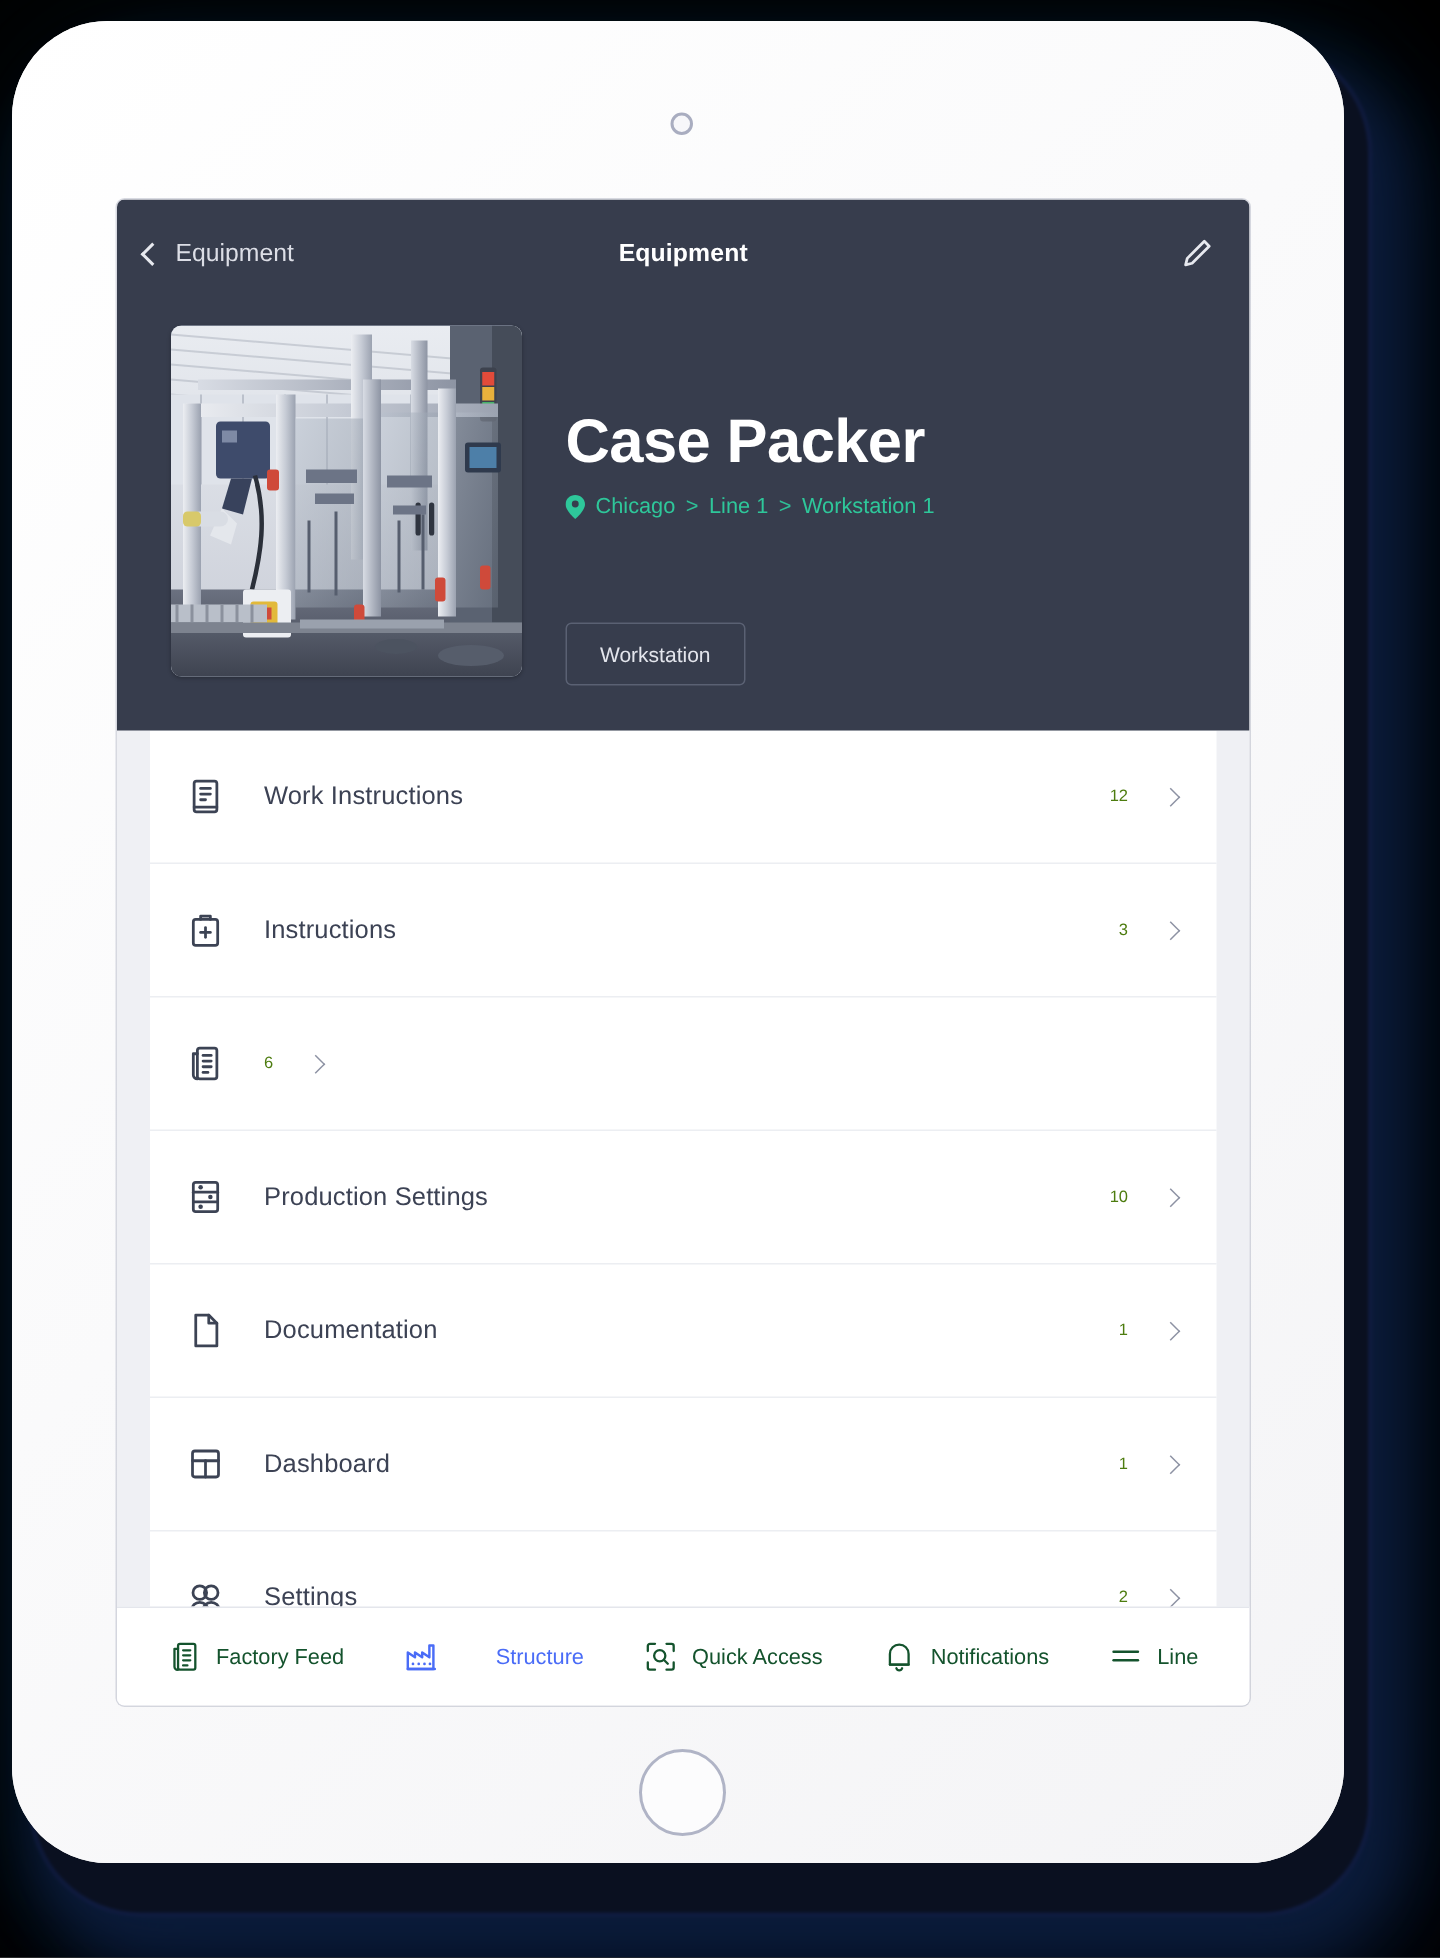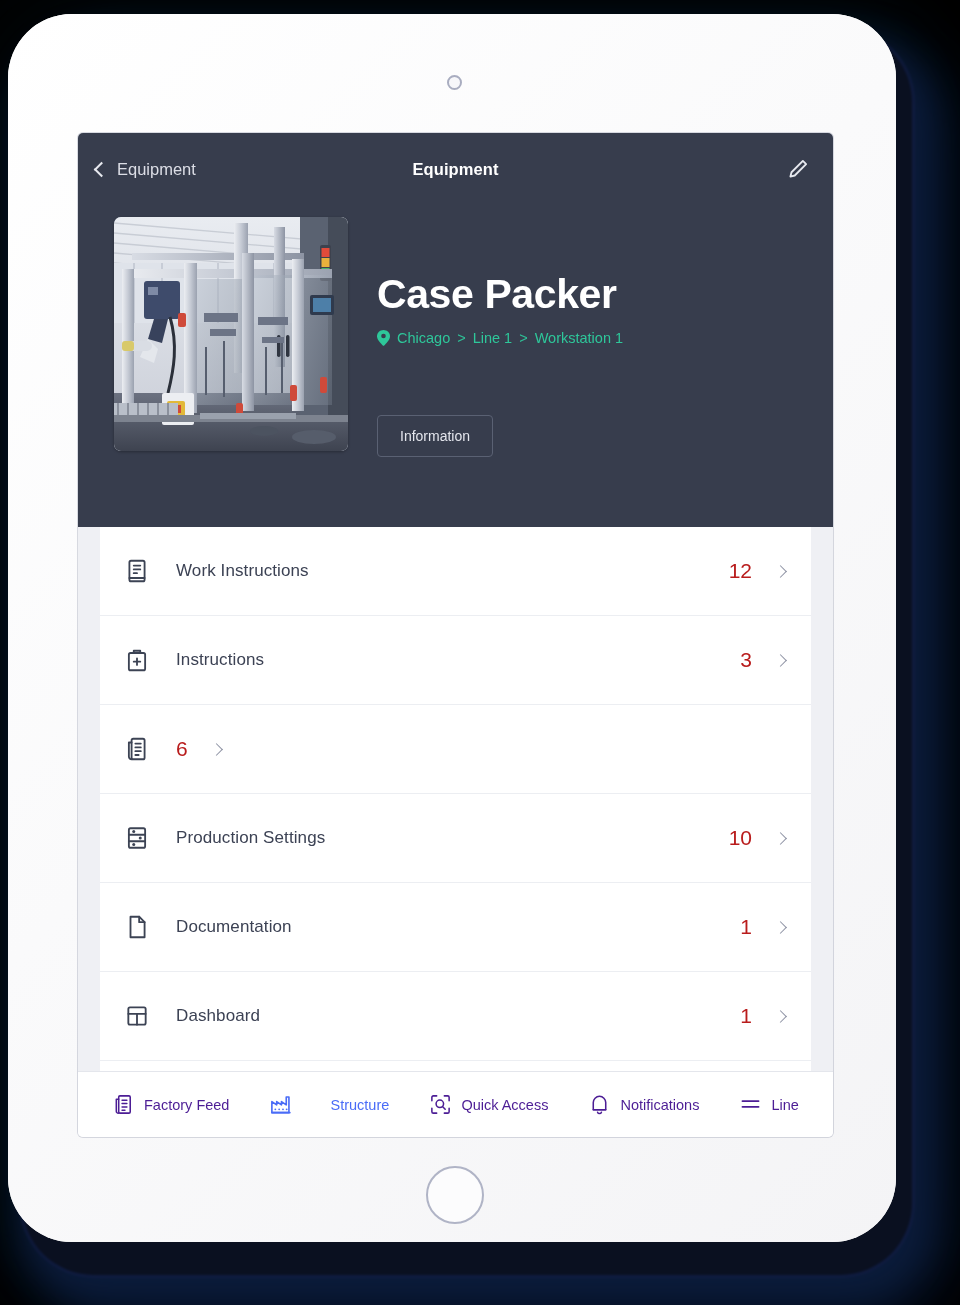--- a/index.html
+++ b/index.html
@@ -86,21 +86,21 @@
     background: #eff0f4;
     border-radius: 5px;
     overflow: hidden;
     box-shadow: 0 0 0 1px rgba(120,126,150,0.28);
   }
 
   
   .hero {
     position: relative;
     background: #373d4d;
-    height: 394px;
+    height: 354px;
     padding: 0;
   }
 
   .navbar {
     position: relative;
     height: 72px;
     display: flex;
     align-items: center;
   }
 
@@ -227,22 +227,22 @@
     color: #3c4354;
   }
   .row .ico svg { display: block; width: 100%; height: 100%; }
   .row .label {
     flex: 1 1 auto;
     font-size: 17px;
     color: #3c4254;
     letter-spacing: 0.1px;
   }
   .row .count {
-    font-size: 21px;
-    color: #b91c1c;
+    font-size: 11px;
+    color: #4d7c0f;
     margin-right: 24px;
   }
   .row .chev {
     width: 9px;
     height: 9px;
     border-right: 1.8px solid #8d92a3;
     border-top: 1.8px solid #8d92a3;
     transform: rotate(45deg);
     flex: 0 0 auto;
     margin-right: 6px;
@@ -260,21 +260,21 @@
     display: flex;
     align-items: center;
     justify-content: space-around;
     padding: 0 14px;
   }
   .tab {
     display: flex;
     align-items: center;
     gap: 9px;
     cursor: pointer;
-    color: #4c1d95;
+    color: #14532d;
     font-size: 14.5px;
   }
   .tab .tico { width: 23px; height: 23px; flex: 0 0 auto; }
   .tab .tico svg { display: block; width: 100%; height: 100%; }
   .tab.active { color: #4a6cf7; gap: 38px; }
 </style>
 </head>
 <body>
 
 <div id="stage">
@@ -443,21 +443,21 @@
                   <circle cx="6.5" cy="6" r="2.3" fill="#373D4D"></circle>
                 </svg>
               </span>
               <span class="crumb">Chicago</span>
               <span class="sep">&gt;</span>
               <span class="crumb">Line 1</span>
               <span class="sep">&gt;</span>
               <span class="crumb">Workstation 1</span>
             </div>
 
-            <button class="info-btn">Information</button>
+            <button class="info-btn">Workstation</button>
           </div>
 
         </div>
       </div>
 
       <div class="list-wrap">
         <div class="list-card">
 
           <div class="row">
             <span class="ico">

